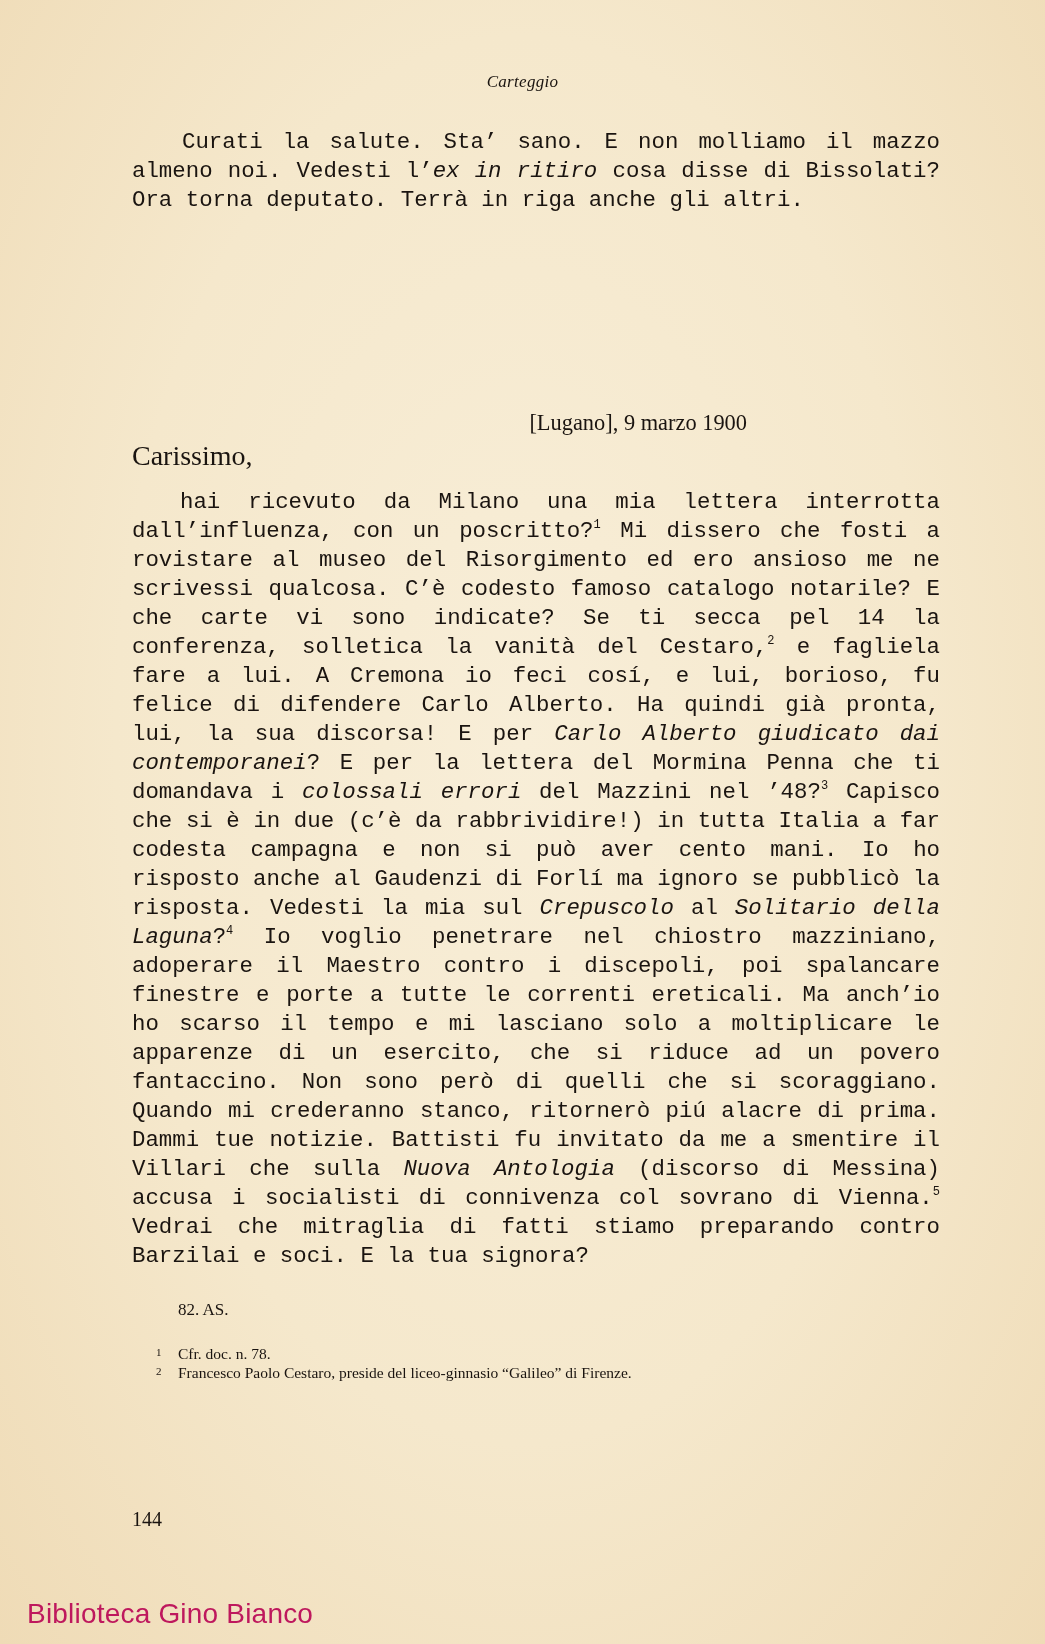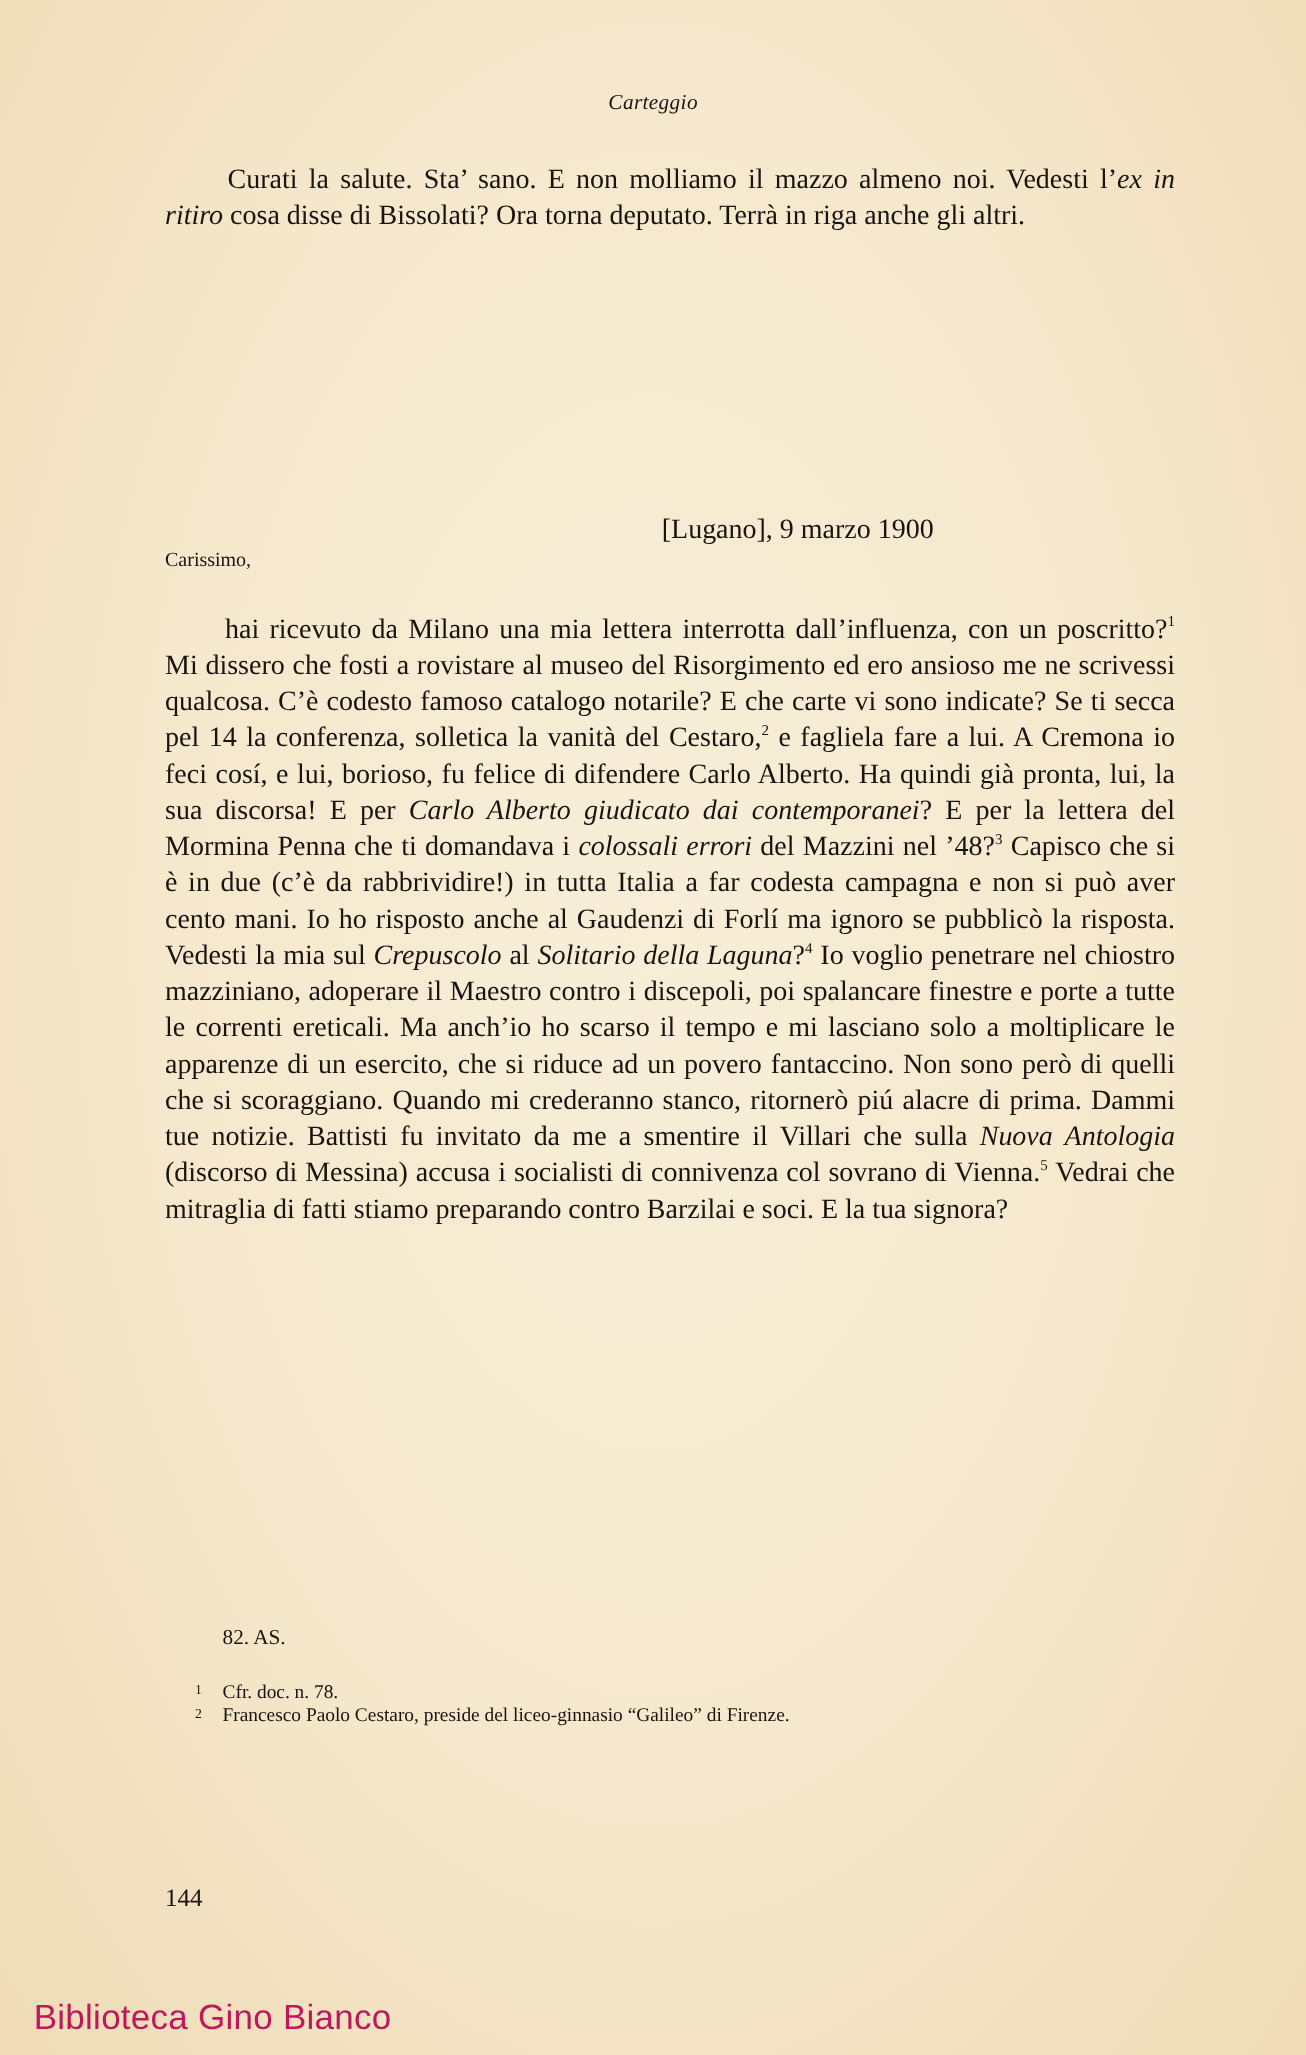--- a/index.html
+++ b/index.html
@@ -7,31 +7,31 @@
     width: 1045px; height: 1644px; overflow: hidden; position: relative;
     background: radial-gradient(ellipse at 50% 45%, #f8eed8 0%, #f5e8cc 55%, #efdbb6 100%);
     font-family: "Liberation Serif", "DejaVu Serif", serif;
     color: #1a1410;
   }
   .page { position: absolute; left: 0; top: 0; width: 851px; height: 1644px; }
   .running-head {
     position: absolute; top: 72px; left: 0; width: 1045px; text-align: center;
     font-style: italic; font-size: 17px; letter-spacing: 0.3px;
   }
-  .text-block { position: absolute; left: 132px; width: 808px; font-size: 22.4px; line-height: 29px; }
+  .text-block { position: absolute; left: 132px; width: 808px; font-size: 22.4px; line-height: 29px; font-family: Liberation Mono, monospace; }
   .para { text-align: justify; text-align-last: left; margin: 0; text-indent: 50px; }
   .intro { top: 128px; }
   .title {
     position: absolute; top: 322px; left: 0; width: 1045px; text-align: center;
     font-size: 27px;
   }
   .title .num { font-style: normal; }
   .title .it { font-style: italic; }
   .dateline { position: absolute; top: 410px; right: 104px; font-size: 22.4px; }
-  .salutation { position: absolute; top: 440px; left: 132px; font-size: 16px; }
+  .salutation { position: absolute; top: 440px; left: 132px; font-size: 28px; }
   .letter { top: 488px; }
   .letter .para { text-indent: 48px; }
   sup { font-size: 12px; vertical-align: 9px; line-height: 0; }
   i { font-style: italic; }
   .source { position: absolute; top: 1300px; left: 178px; font-size: 17px; }
   .notes { position: absolute; top: 1344px; left: 132px; width: 808px; font-size: 15.5px; line-height: 17.6px; }
   .note { margin: 0; padding-left: 46px; text-indent: -22px; text-align: justify; }
   .note .mark { display: inline-block; width: 22px; text-indent: 0; font-size: 11px; vertical-align: 3px; }
   .note.long { padding-left: 0; text-indent: 24px; }
   .sc { font-variant: small-caps; }

